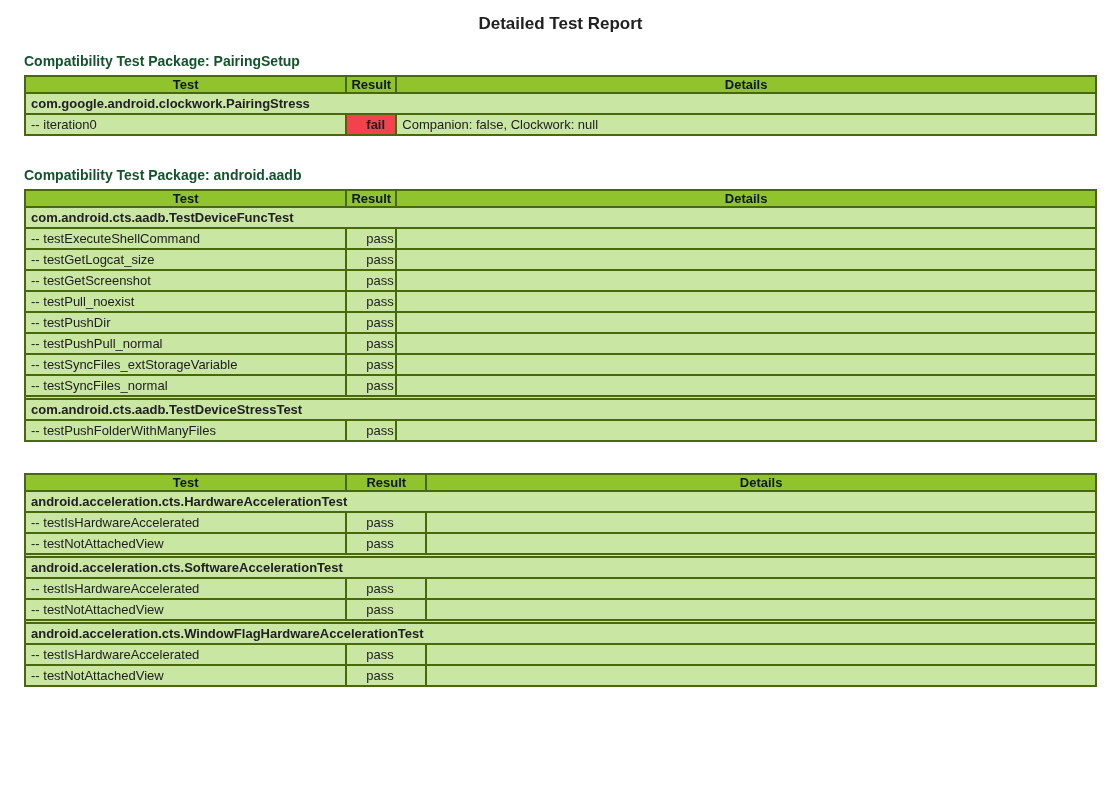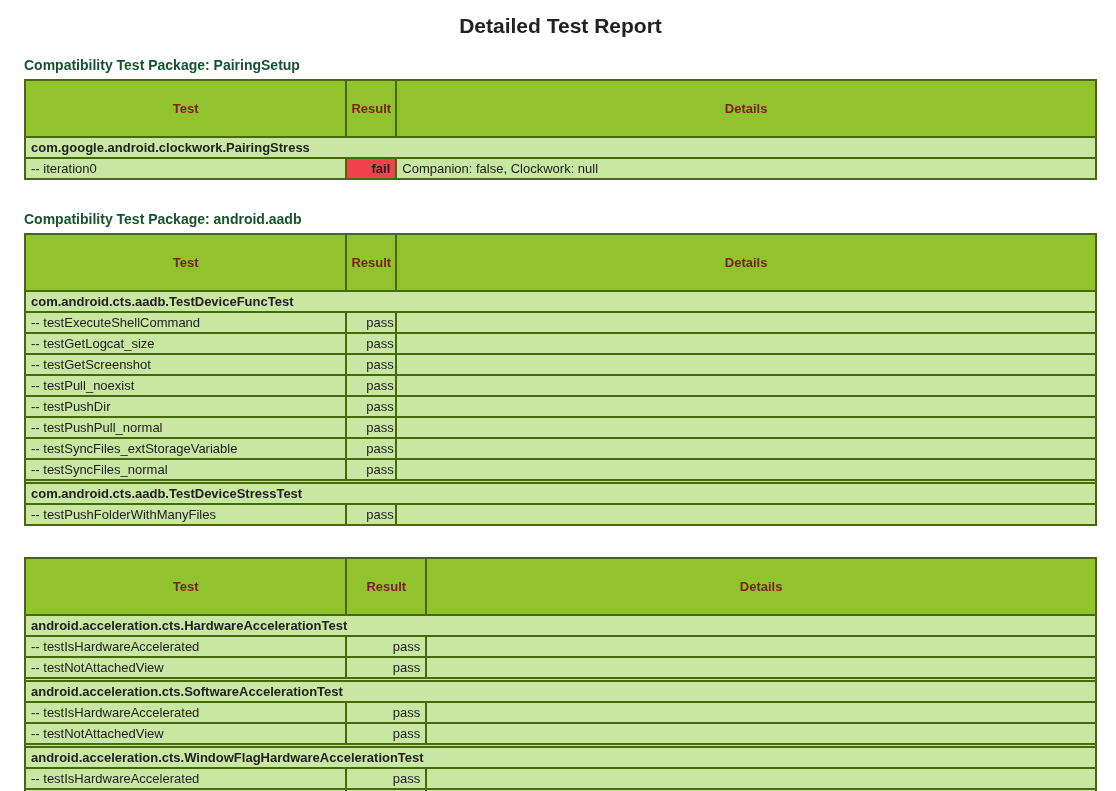--- a/index.html
+++ b/index.html
@@ -14,21 +14,21 @@
   html,body{background:var(--page-bg);}
   body{
     margin:0;
     padding:13px 19px 16px 24px;
     font-family:"Liberation Sans", sans-serif;
     font-size:13px;
     color:var(--text);
     width:1116px;
   }
   h1.page-title{
-    font-size:21px;
+    font-size:17px;
     font-weight:bold;
     text-align:center;
     margin:1px 0 19px 0;
     color:var(--text);
   }
   section.pkg-section + section.pkg-section{margin-top:31px;}
   h2.pkg-heading{
     font-size:14px;
     font-weight:bold;
     margin:0 0 6px 0;
@@ -44,33 +44,33 @@
   th,td{
     border:2px solid var(--border);
     font-size:13px;
     overflow:hidden;
     white-space:nowrap;
   }
   th{
     background:var(--header-bg);
     font-weight:bold;
     text-align:center;
-    padding:20px 4px;
-    color:#7f1d1d;
+    padding:0 4px;
+    color:#0f172a;
   }
   td{
     background:var(--row-bg);
     padding:2px 5px;
   }
   tr.class-row td{
     font-weight:bold;
     padding:2px 5px;
     margin-left:17px;
   }
-  td.cell-result{text-align:right;padding-left:19px;}
+  td.cell-result{text-align:left;padding-left:19px;}
   td.cell-result.fail{
     background:var(--fail-bg);
     font-weight:bold;
   }
   tr.spacer-row td{
     padding:0;
     height:3px;
     line-height:0;
     font-size:0;
     border-left:none;

